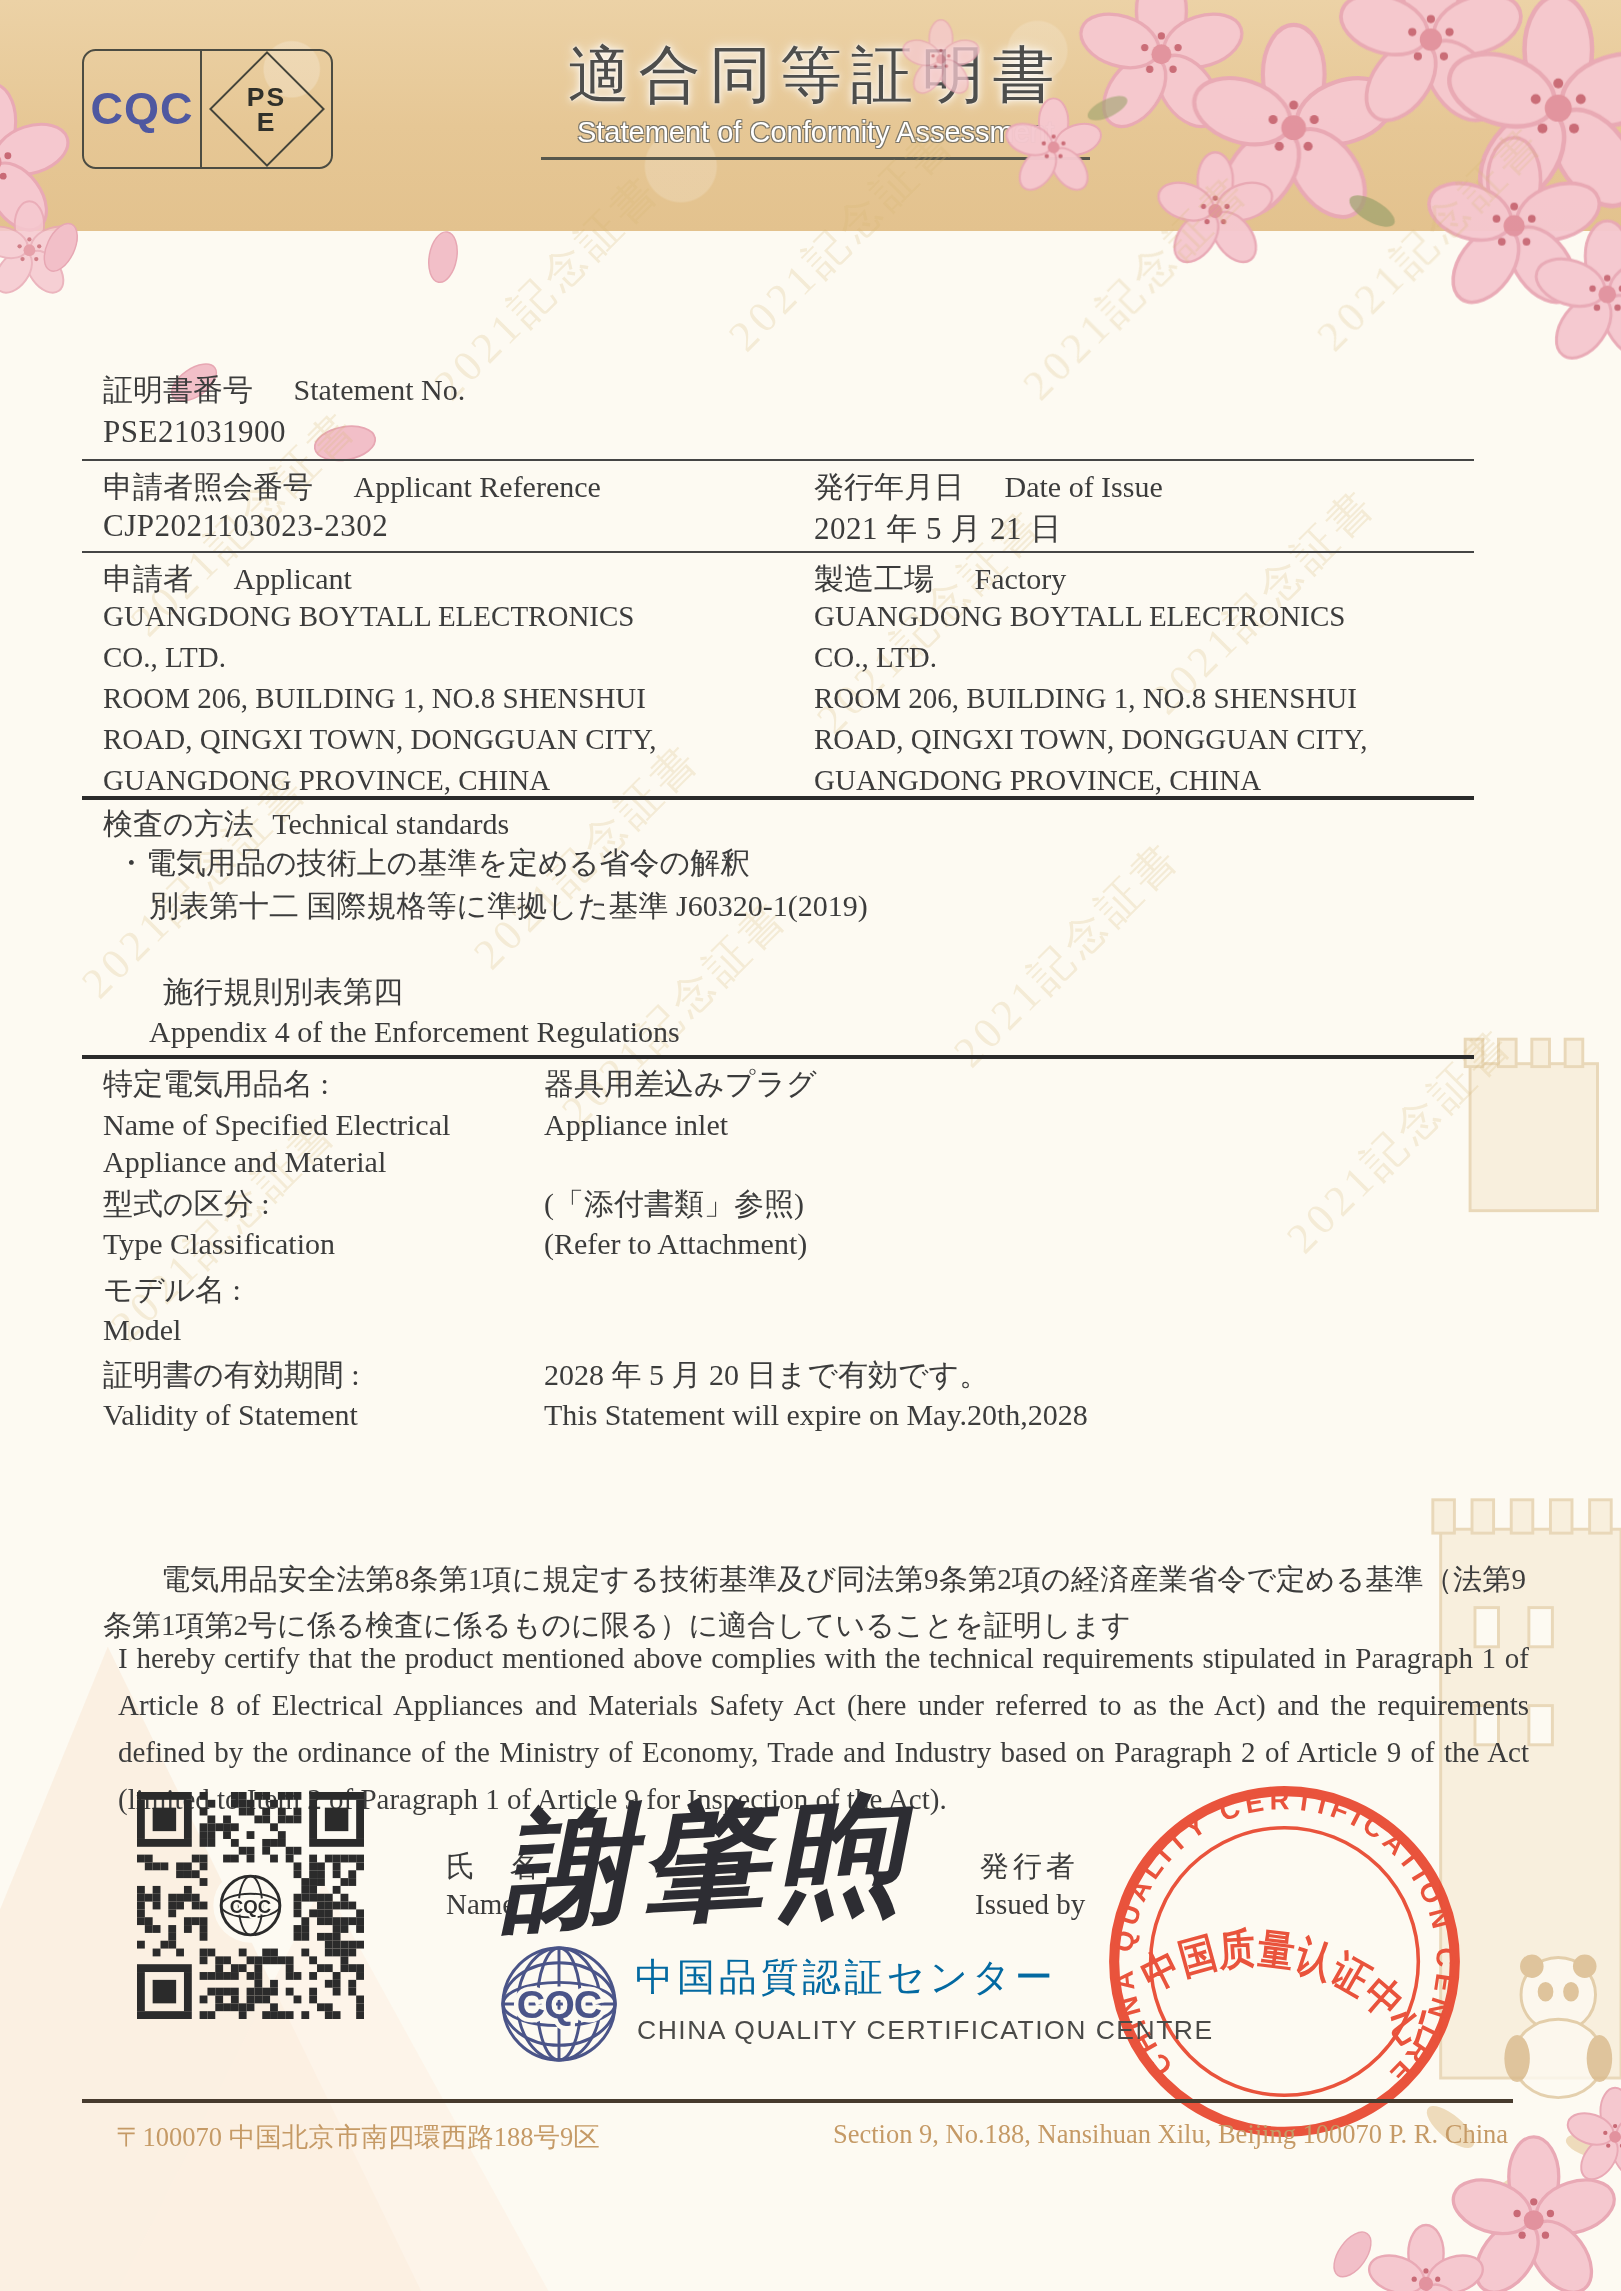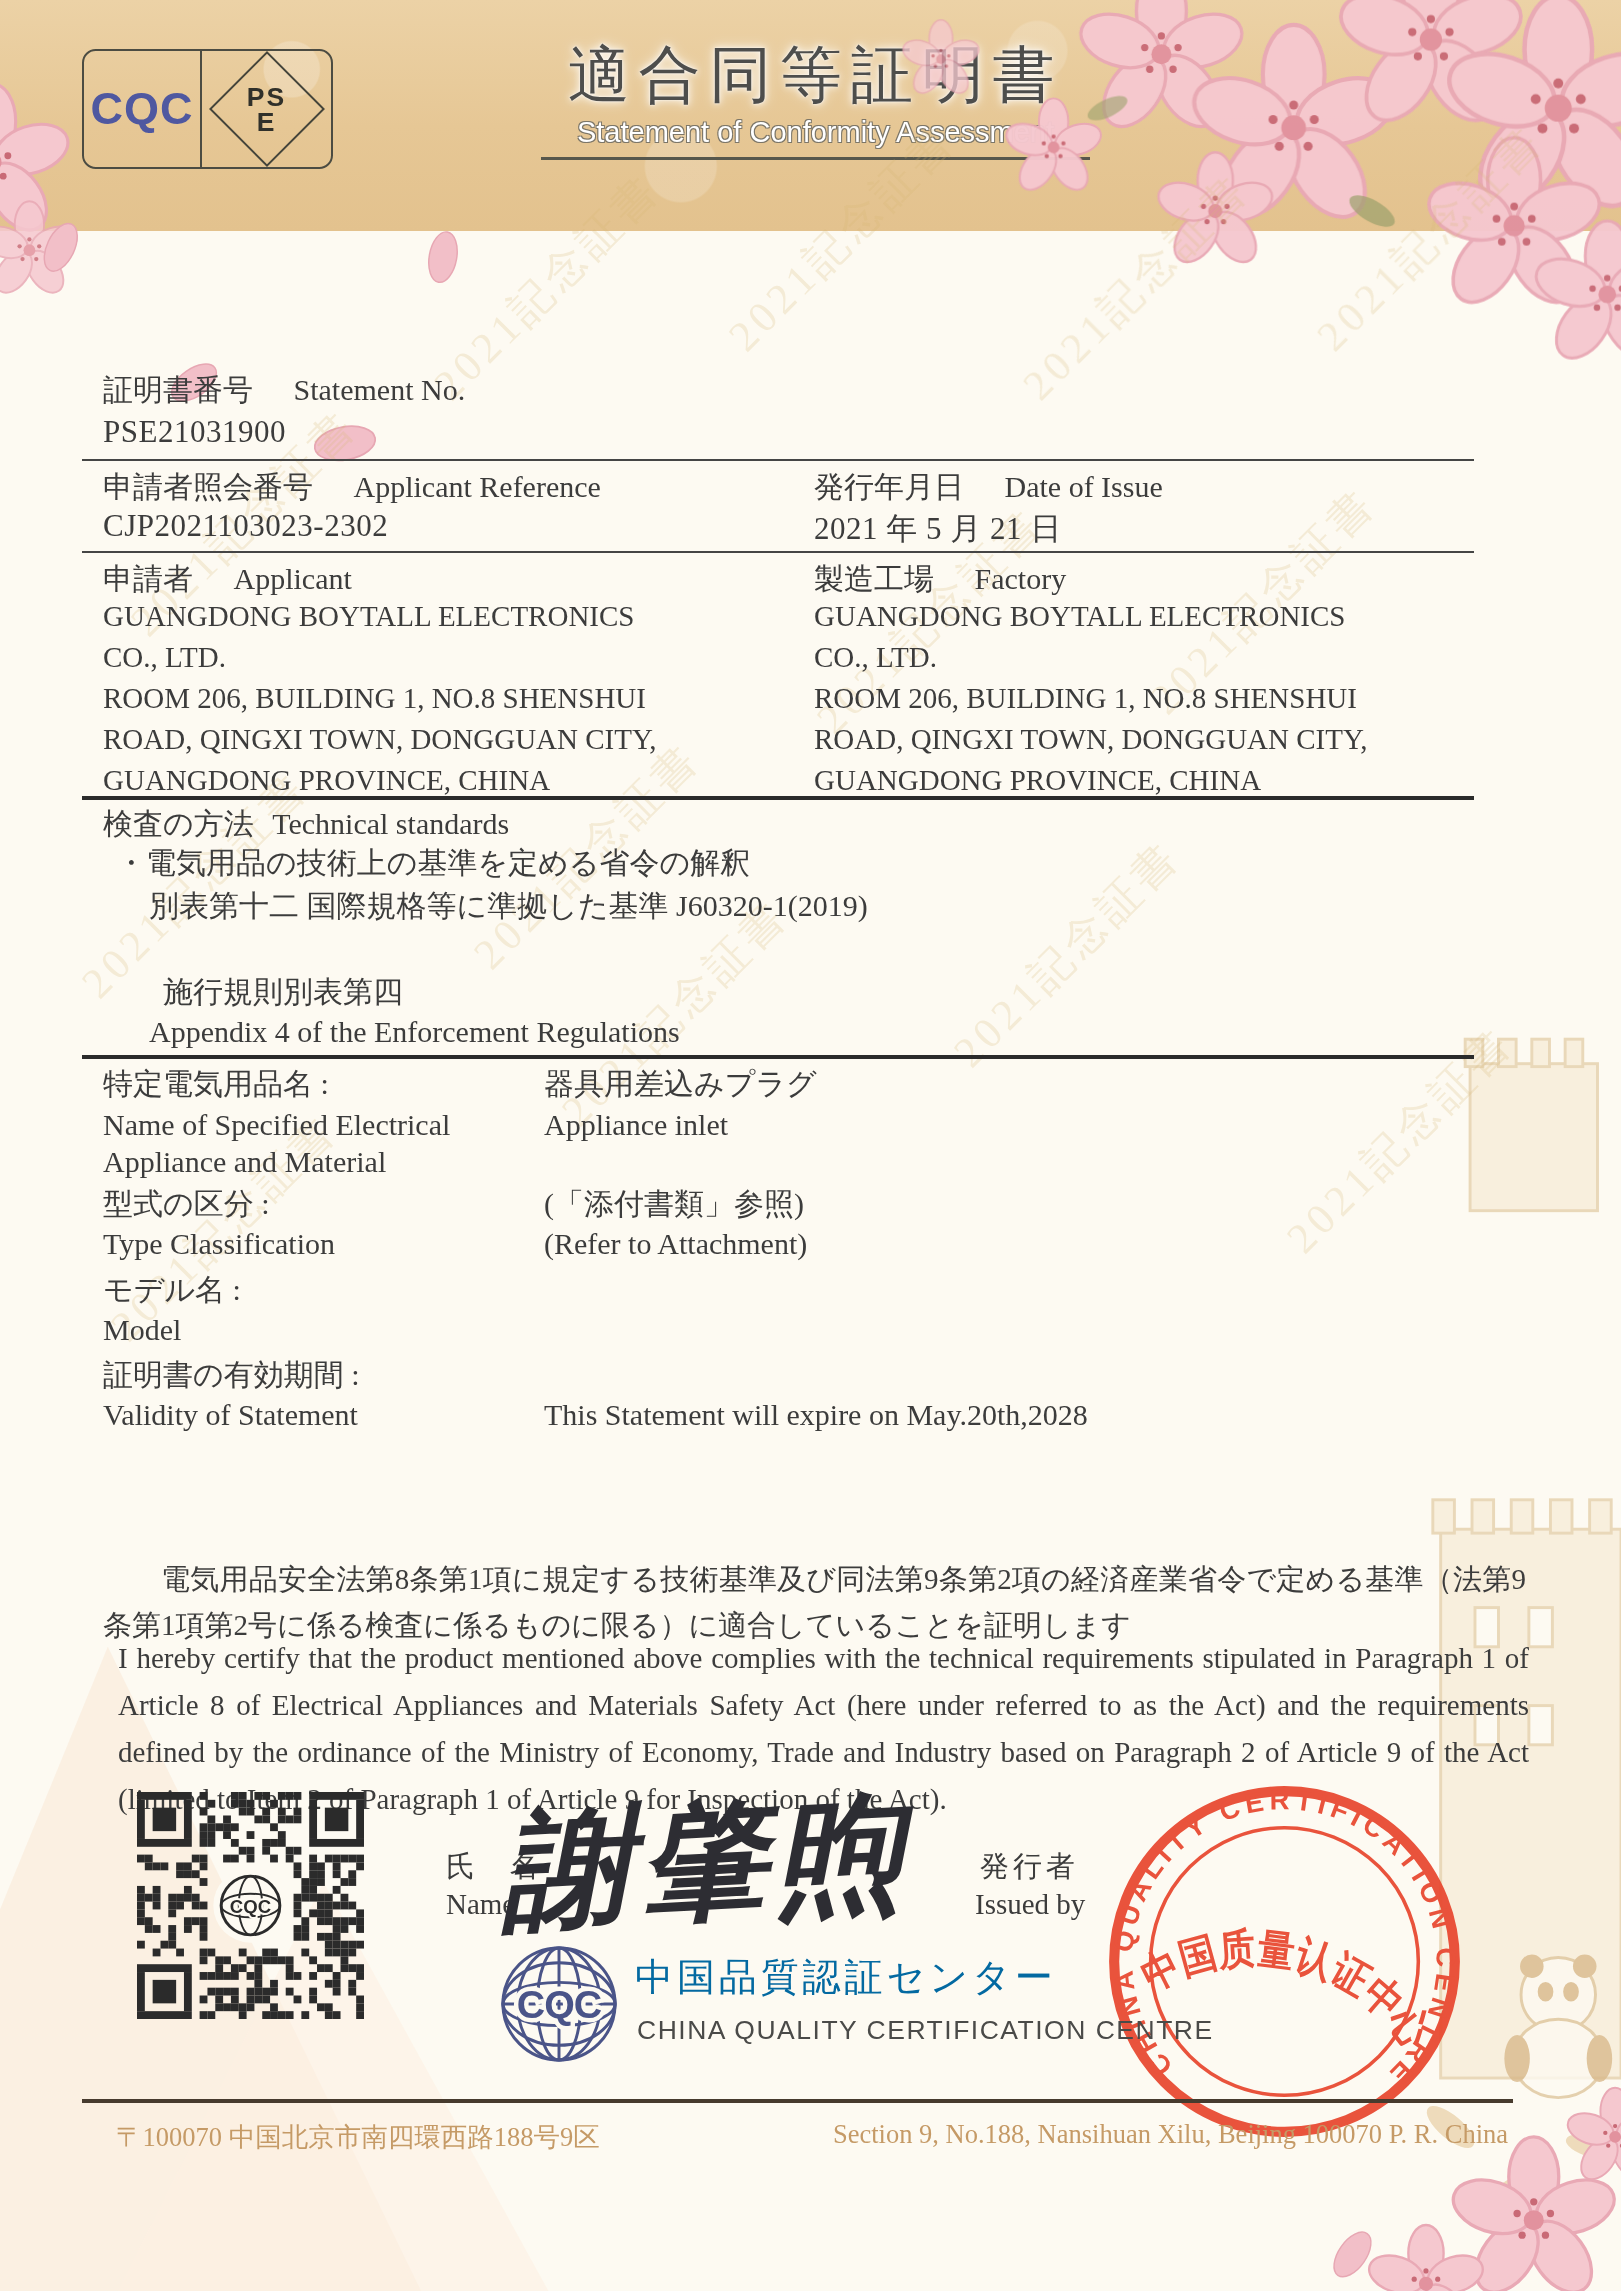--- a/index.html
+++ b/index.html
@@ -268,20 +268,21 @@
 
   <div class="techline" style="left:103px;top:1184px">型式の区分 :</div>
   <div class="techline" style="left:544px;top:1184px">(「添付書類」参照)</div>
   <div class="techline" style="left:103px;top:1227px">Type Classification</div>
   <div class="techline" style="left:544px;top:1227px">(Refer to Attachment)</div>
 
   <div class="techline" style="left:103px;top:1270px">モデル名 :</div>
   <div class="techline" style="left:103px;top:1313px">Model</div>
 
   <div class="techline" style="left:103px;top:1355px">証明書の有効期間 :</div>
+  <div class="techline" style="left:544px;top:1355px">2028 年 5 月 20 日まで有効です。</div>
   <div class="techline" style="left:103px;top:1398px">Validity of Statement</div>
   <div class="techline" style="left:544px;top:1398px">This Statement will expire on May.20th,2028</div>
 
   <div class="para" style="left:103px;top:1556px;width:1423px;text-indent:2em;font-size:29px;line-height:46px;">電気用品安全法第8条第1項に規定する技術基準及び同法第9条第2項の経済産業省令で定める基準（法第9条第1項第2号に係る検査に係るものに限る）に適合していることを証明します</div>
   <div class="para" style="left:118px;top:1635px;width:1411px;">I hereby certify that the product mentioned above complies with the technical requirements stipulated in Paragraph 1 of Article 8 of Electrical Appliances and Materials Safety Act (here under referred to as the Act) and the requirements defined by the ordinance of the Ministry of Economy, Trade and Industry based on Paragraph 2 of Article 9 of the Act (limited to Item 2 of Paragraph 1 of Article 9 for Inspection of the Act).</div>
 
   <svg id="qr" class="abs" style="left:137px;top:1792px;width:227px;height:227px" viewBox="0 0 232 232">
     <g id="qr-cells" fill="#2b2b2b">
         <rect x="0" y="0" width="56" height="8"></rect>
         <rect x="0" y="48" width="56" height="8"></rect>

